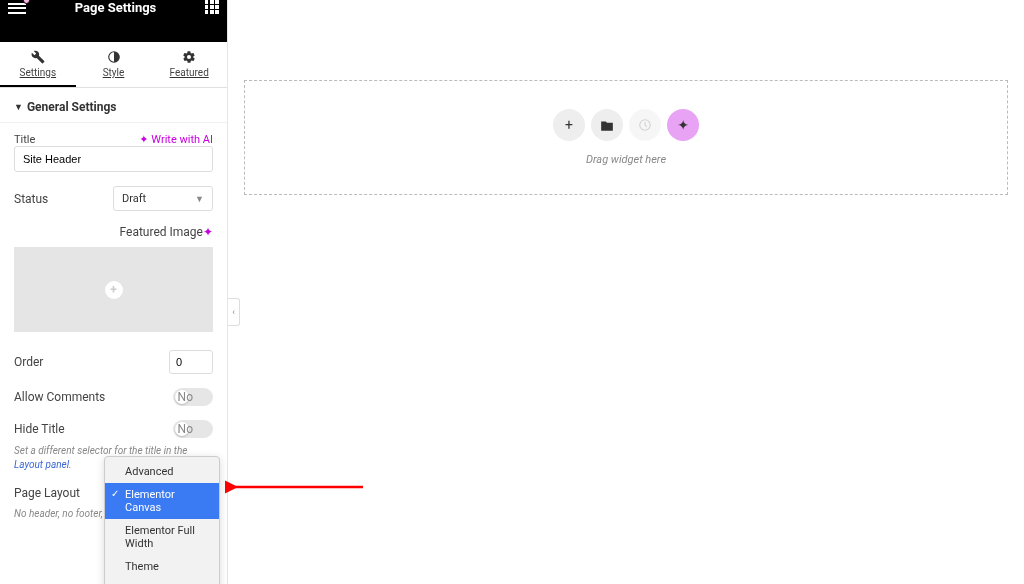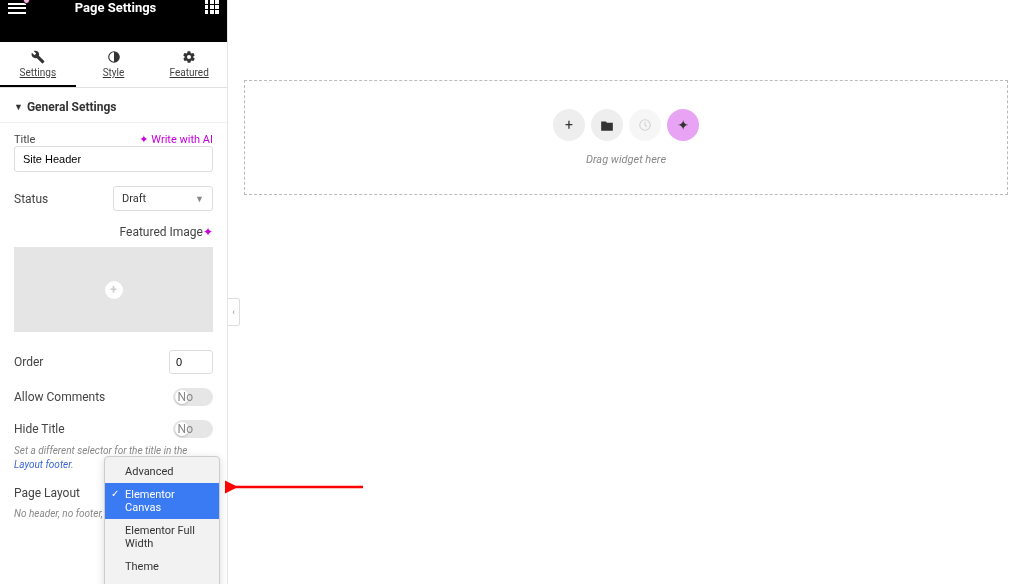--- a/index.html
+++ b/index.html
@@ -423,21 +423,21 @@
     </div>
 
     <div class="select-row" style="margin-bottom:6px;">
       <span class="control-label">Hide Title</span>
       <div class="toggle">
         <div class="toggle-knob"></div>
         <span class="toggle-label">No</span>
       </div>
     </div>
     <div class="help-text">
-      <span>Set a different selector for the title in the </span><span class="help-link">Layout footer</span><span>.</span>
+      <span>Set a different selector for the title in the </span><span class="help-link">Layout panel</span><span>.</span>
     </div>
 
     <div class="select-row" style="margin-bottom:8px;">
       <span class="control-label">Page Layout</span>
     </div>
 
     <div class="footer-note">No header, no footer, ju</div>
 
   </div>
 </div>

